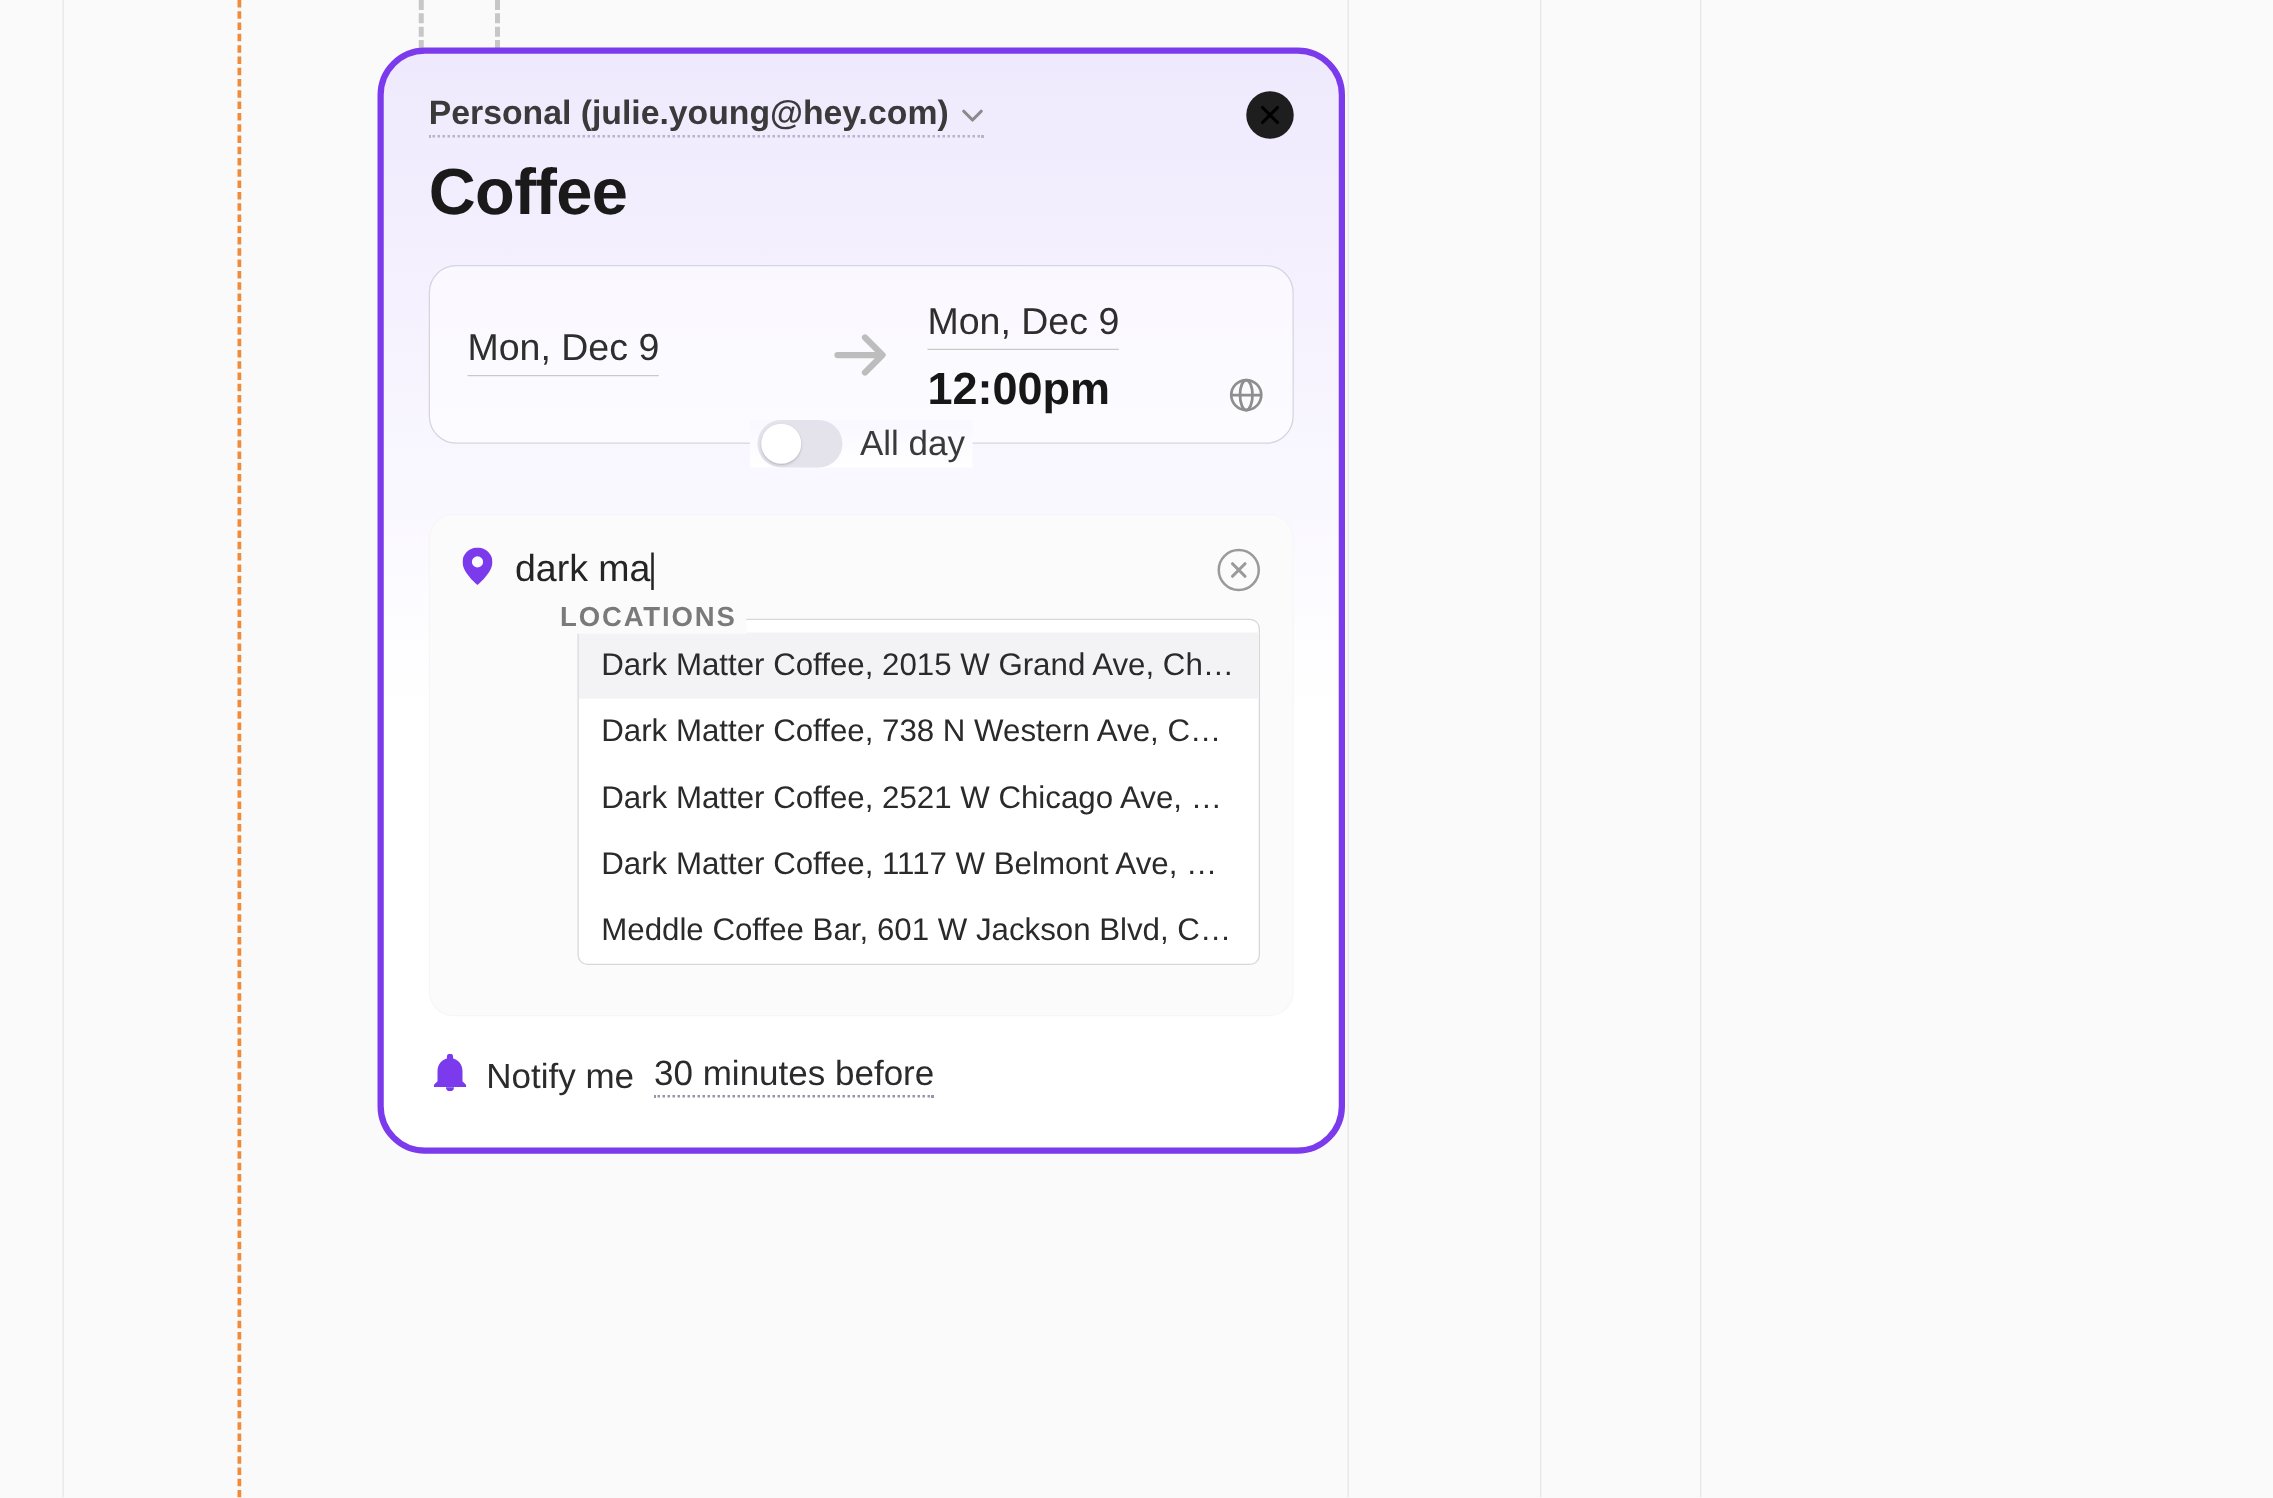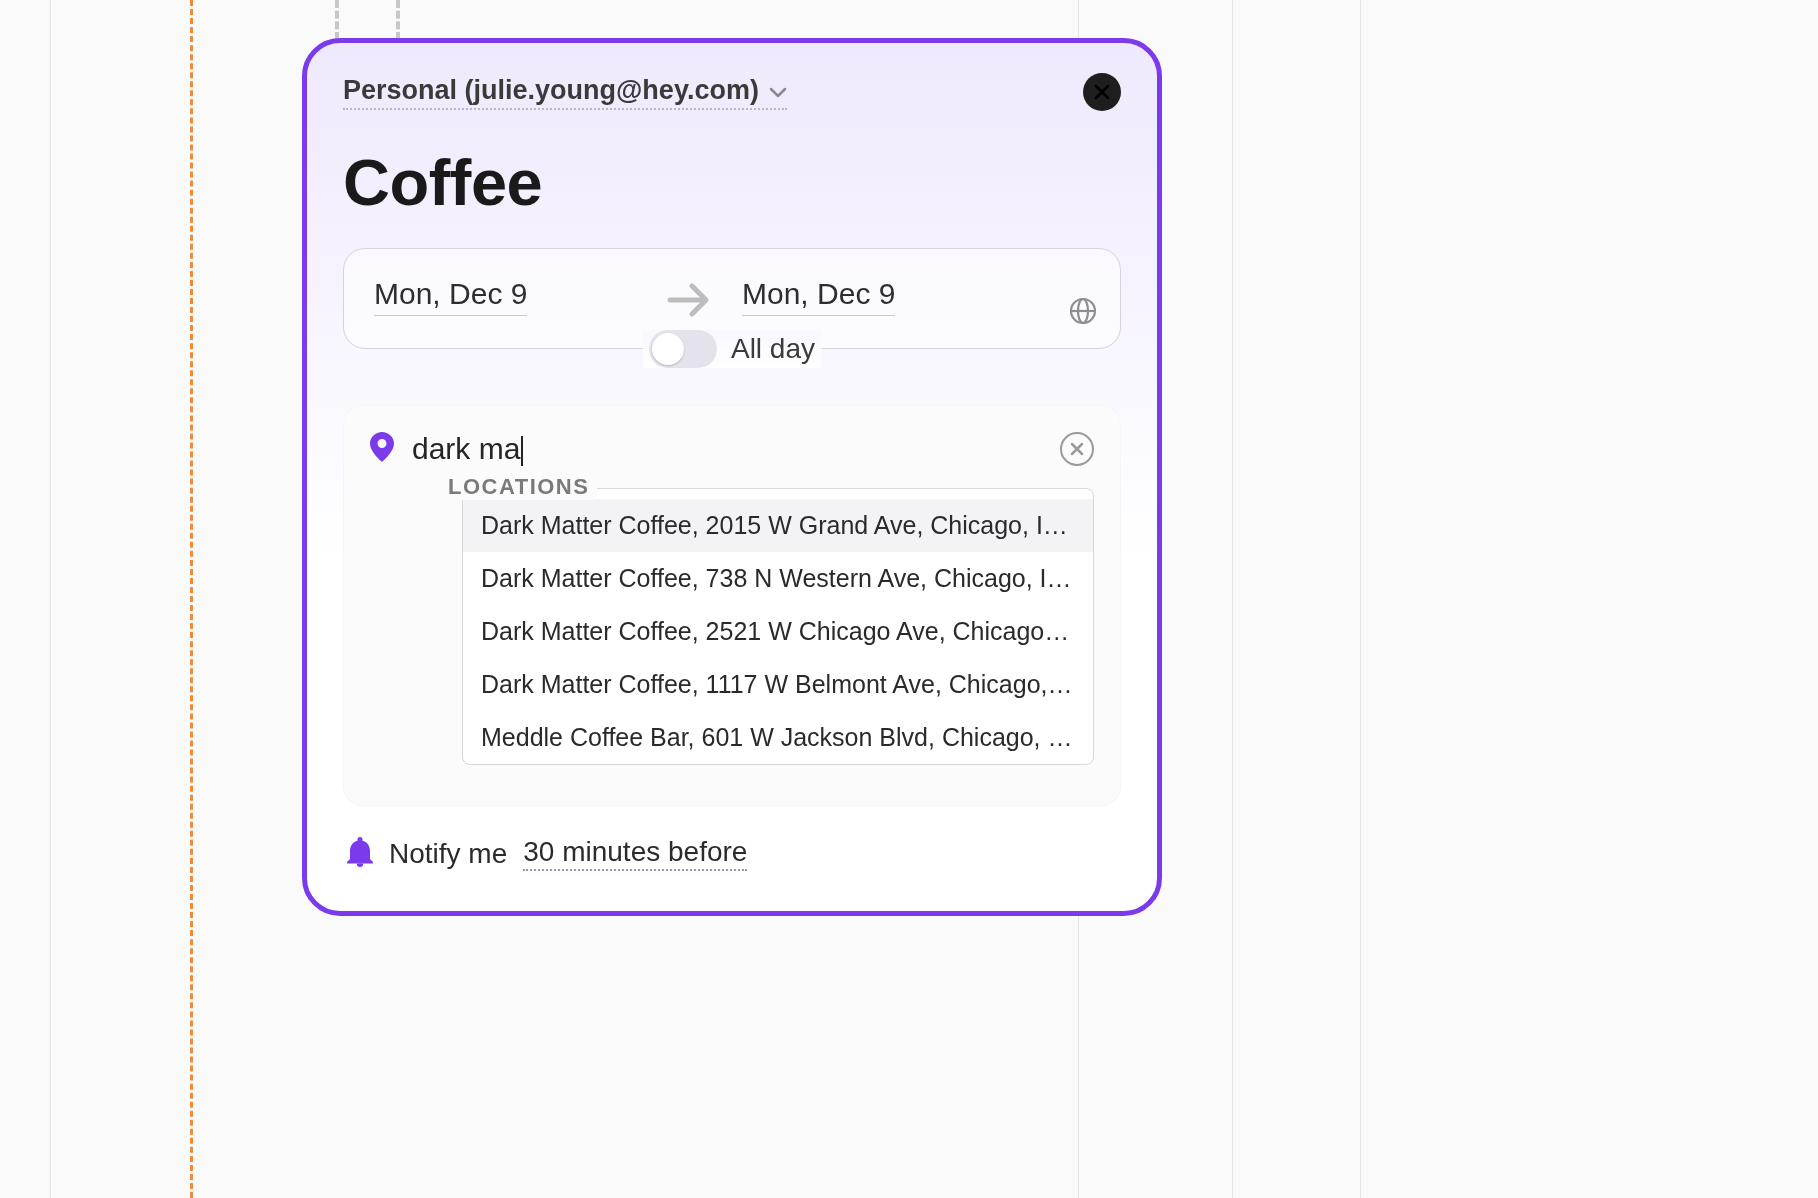--- a/index.html
+++ b/index.html
@@ -31,21 +31,21 @@
     height: 40px;
     width: 0;
     border-left: 4px dashed #c7c7c7;
   }
 
   
   .modal {
     position: absolute;
     left: 302px;
     top: 38px;
-    width: 860px;
+    width: 774px;
     background: linear-gradient(180deg, #efe9fd 0%, #f9f7ff 38%, #ffffff 60%);
     border: 5px solid #7c3aed;
     border-radius: 38px;
     padding: 30px 36px 40px 36px;
   }
 
   .modal-header {
     display: flex;
     align-items: center;
     justify-content: space-between;
@@ -68,22 +68,22 @@
   .close-btn {
     width: 38px; height: 38px;
     border-radius: 50%;
     background: #1e1e1e;
     display: flex; align-items: center; justify-content: center;
     cursor: pointer;
   }
   .close-btn svg { stroke: #fff; }
 
   .event-title {
-    margin-top: 34px;
-    font-size: 65px;
+    margin-top: 13px;
+    font-size: 52px;
     font-weight: 800;
     color: #1a1a1a;
     letter-spacing: -0.5px;
   }
 
   
   .time-card {
     margin-top: 28px;
     background: rgba(255,255,255,0.55);
     border: 1.5px solid #d7d3e0;
@@ -290,20 +290,21 @@
       </div>
 
       <div class="arrow-between">
         <svg width="48" height="40" viewBox="0 0 48 40" fill="none">
             <path d="M6 20 H40 M28 6 L42 20 L28 34" stroke="#bdbdbd" stroke-width="5" stroke-linecap="round" stroke-linejoin="round"></path>
           </svg>
       </div>
 
       <div class="time-block">
         <div class="time-date">Mon, Dec 9</div>
+        <div class="time-hour">12:00pm</div>
       </div>
 
     </div>
 
     <div class="globe">
       <svg width="30" height="30" viewBox="0 0 30 30" fill="none">
         <circle cx="15" cy="15" r="12" stroke="currentColor" stroke-width="2.2"></circle>
         <ellipse cx="15" cy="15" rx="5" ry="12" stroke="currentColor" stroke-width="2.2"></ellipse>
         <path d="M3 15 H27" stroke="currentColor" stroke-width="2.2"></path>
       </svg>

